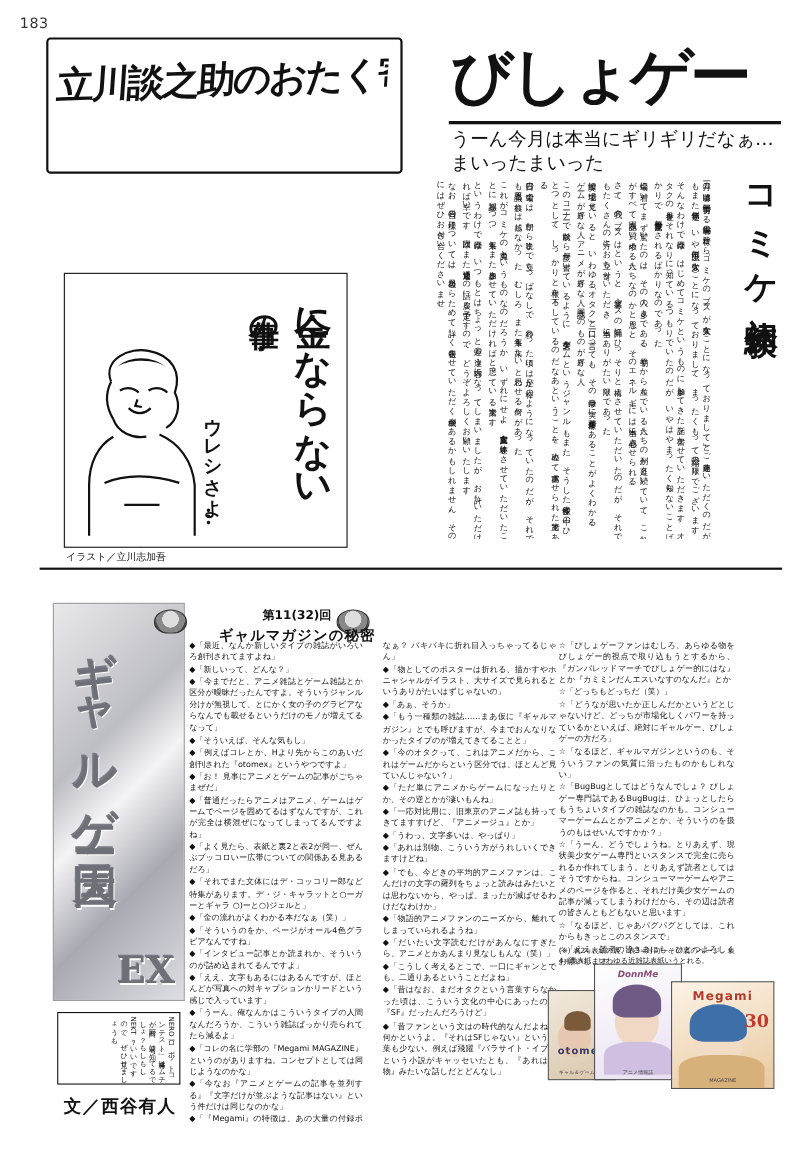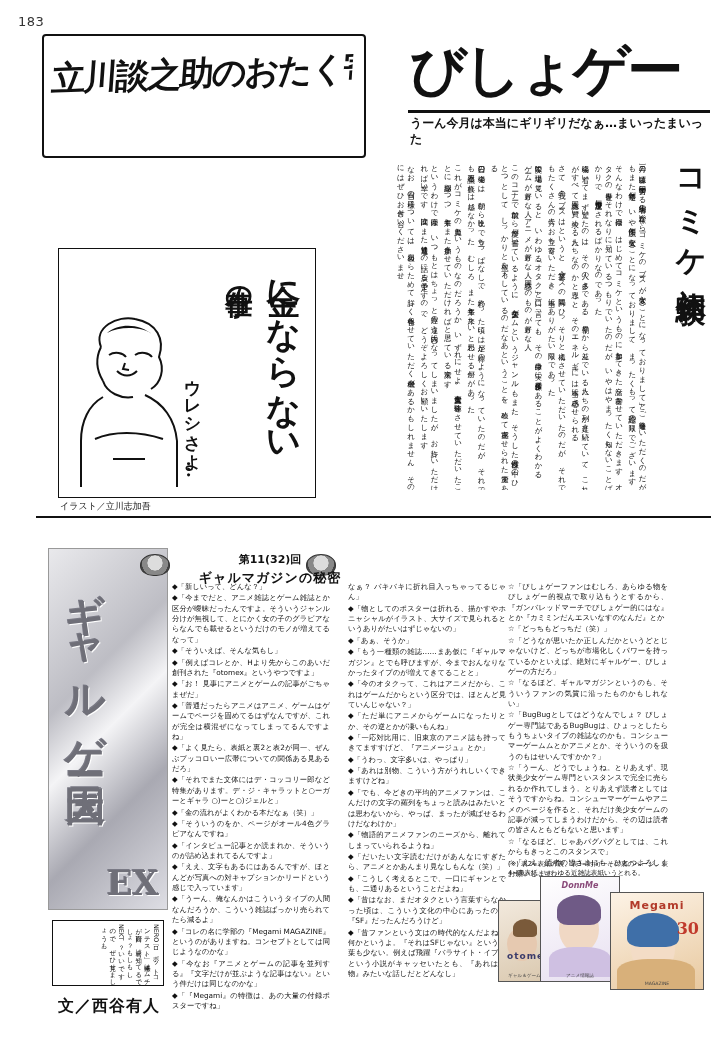--- a/index.html
+++ b/index.html
@@ -45,21 +45,21 @@
     font-size:56px;font-weight:bold;
     font-family:"DejaVu Serif","Liberation Serif",serif;
     letter-spacing:-3px;line-height:78px;white-space:nowrap;
     overflow:hidden;
   }
   .logo-rule{
     position:absolute;left:408px;top:110px;width:302px;height:3px;background:#111;
   }
   .logo-sub{
     position:absolute;left:410px;top:116px;width:305px;
-    font-size:12px;line-height:1.3;font-weight:bold;
+    font-size:17px;line-height:1.3;font-weight:normal;
   }
 
   
   .v-heading{
     position:absolute;right:16px;top:150px;
     writing-mode:vertical-rl;text-orientation:upright;
     font-family:"DejaVu Serif","Liberation Serif",serif;
     font-size:30px;font-weight:bold;letter-spacing:4px;
     height:330px;
   }
@@ -272,20 +272,21 @@
   <div class="byline">文／西谷有人</div>
 
   <div class="mask left"></div>
   <div class="mask right"></div>
   <div class="sec-head">
     <div class="l1">第11(32)回</div>
     <div class="l2">ギャルマガジンの秘密</div>
   </div>
 
   <div class="col col-1">
+      <p>◆「最近、なんか新しいタイプの雑誌がいろいろ創刊されてますよね」</p>
       <p>◆「新しいって、どんな？」</p>
       <p>◆「今までだと、アニメ雑誌とゲーム雑誌とか区分が曖昧だったんですよ。そういうジャンル分けが無視して、とにかく女の子のグラビアならなんでも載せるというだけのモノが増えてるなって」</p>
       <p>◆「そういえば、そんな気もし」</p>
       <p>◆「例えばコレとか、Hより先からこのあいだ創刊された『otomex』というやつですよ」</p>
       <p>◆「お！ 見事にアニメとゲームの記事がごちゃまぜだ」</p>
       <p>◆「普通だったらアニメはアニメ、ゲームはゲームでページを固めてるはずなんですが、これが完全は横混ぜになってしまってるんですよね」</p>
       <p>◆「よく見たら、表紙と裏2と表2が同一、ぜんぶブッコロいー広帯についての関係ある見あるだろ」</p>
       <p>◆「それでまた文体にはデ・コッコリー郎など特集があります。デ・ジ・キャラットと○ーガーとギャラ ○)ーと○)ジェルと」</p>
       <p>◆「金の流れがよくわかる本だなぁ（笑）」</p>
       <p>◆「そういうのをか、ページがオール4色グラビアなんですね」</p>

